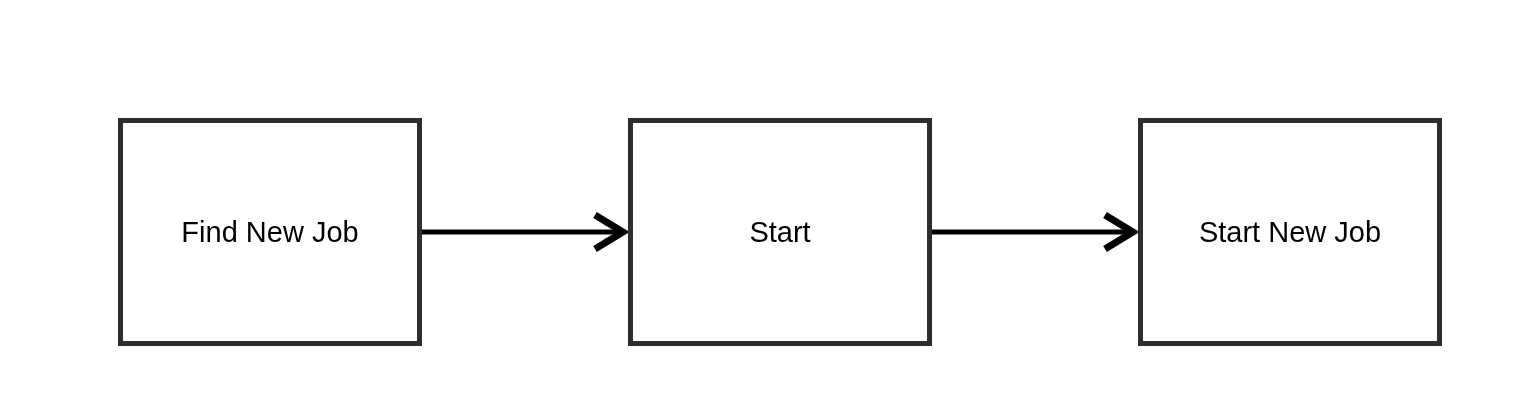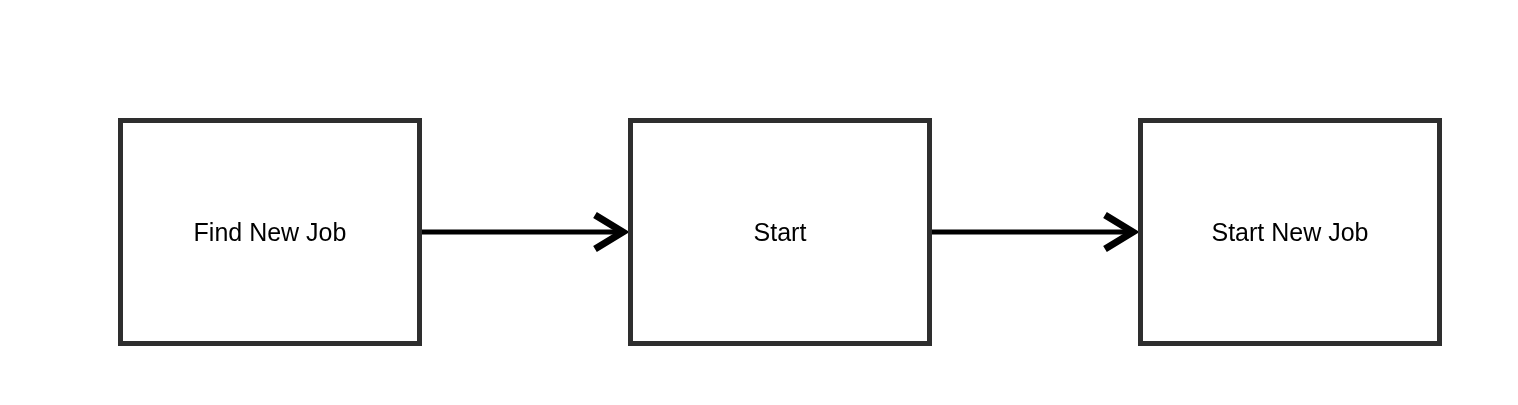--- a/index.html
+++ b/index.html
@@ -23,21 +23,21 @@
     width: 304px;
     height: 228px;
     box-sizing: border-box;
     background: #ffffff;
     border: 5px solid #2e2e2e;
     display: flex;
     align-items: center;
     justify-content: center;
   }
   .node-label {
-    font-size: 25px;
+    font-size: 29px;
     line-height: 1.2;
     color: #000000;
     text-align: center;
     white-space: nowrap;
   }
   .node-1 { left: 118px; }
   .node-2 { left: 628px; }
   .node-3 { left: 1138px; justify-content: center; }
   .connector {
     position: absolute;

